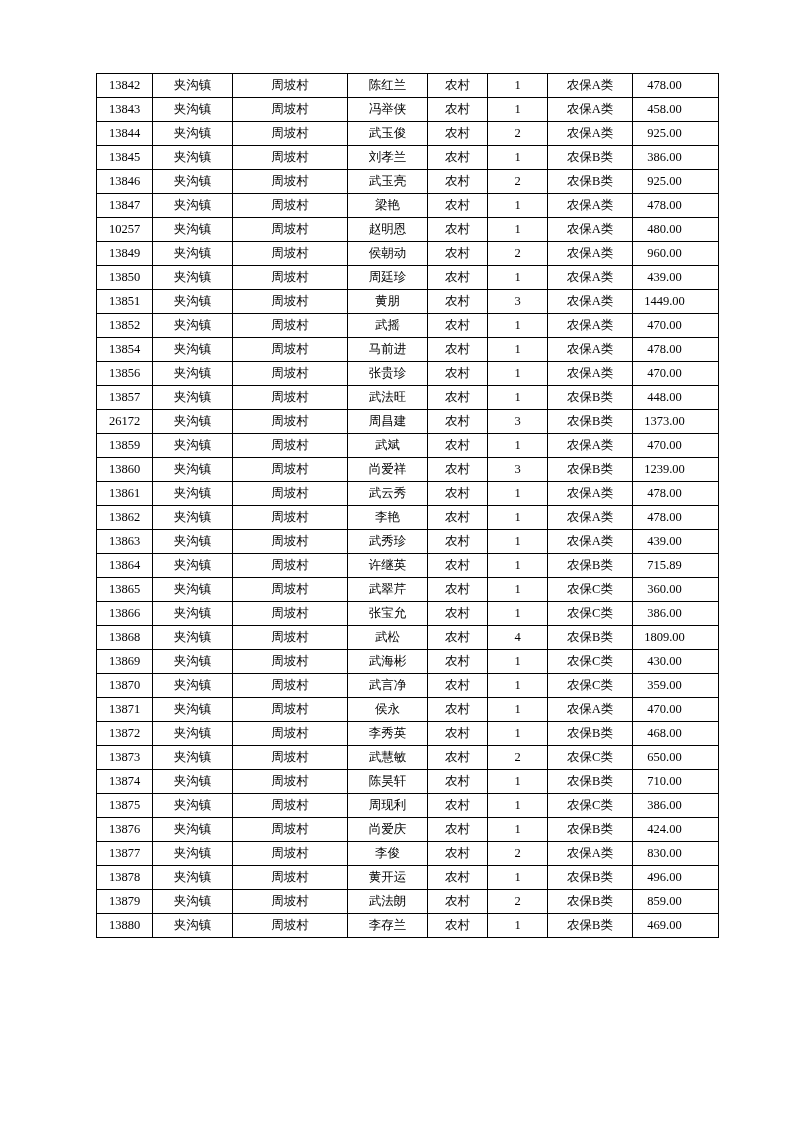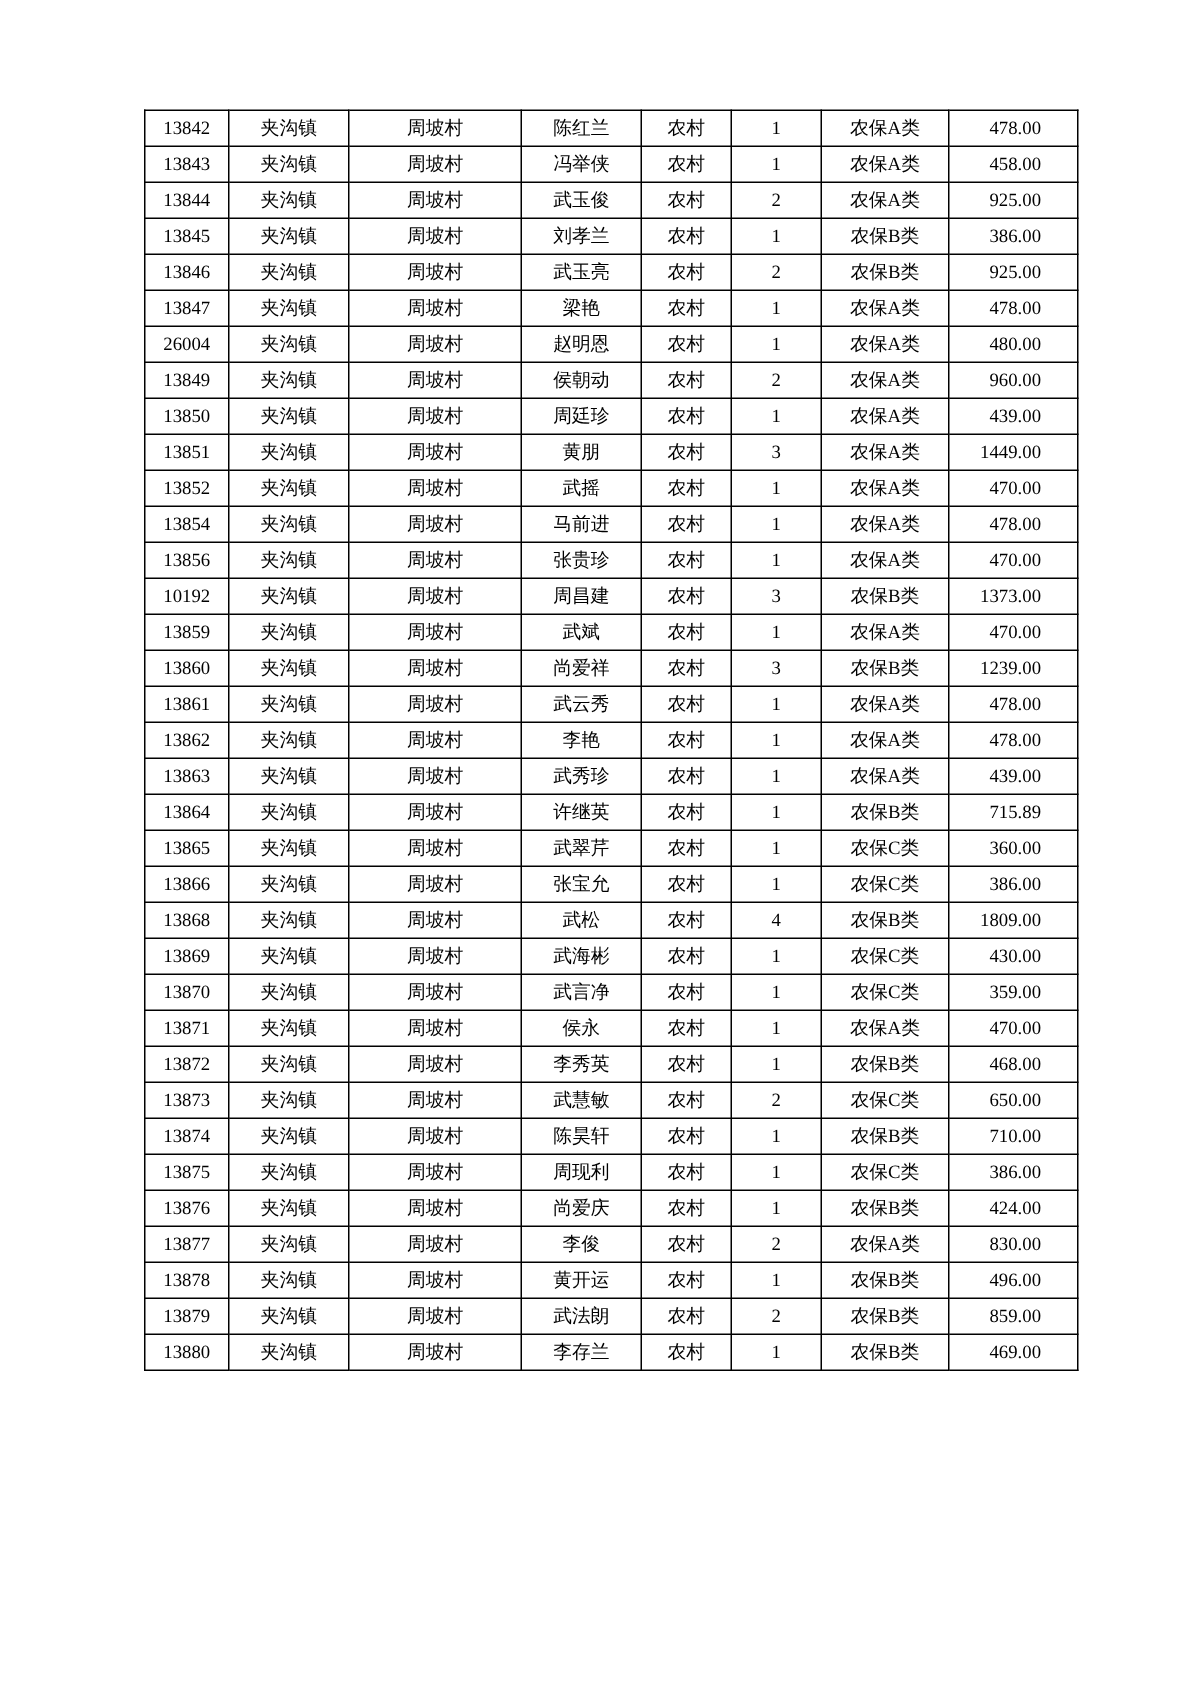--- a/index.html
+++ b/index.html
@@ -36,21 +36,21 @@
   }
   col.c0 { width: 56px; }
   col.c1 { width: 80px; }
   col.c2 { width: 115px; }
   col.c3 { width: 80px; }
   col.c4 { width: 60px; }
   col.c5 { width: 60px; }
   col.c6 { width: 85px; }
   col.c7 { width: 86px; }
   td.col-7 {
-    text-align: right;
+    text-align: center;
     padding-right: 24px;
   }
 </style>
 </head>
 <body>
 
 <div class="sheet">
   <table>
     <colgroup>
       <col class="c0">
@@ -117,21 +117,21 @@
           <td class="col-0">13847</td>
           <td class="col-1">夹沟镇</td>
           <td class="col-2">周坡村</td>
           <td class="col-3">梁艳</td>
           <td class="col-4">农村</td>
           <td class="col-5">1</td>
           <td class="col-6">农保A类</td>
           <td class="col-7">478.00</td>
         </tr>
         <tr>
-          <td class="col-0">26004</td>
+          <td class="col-0">10257</td>
           <td class="col-1">夹沟镇</td>
           <td class="col-2">周坡村</td>
           <td class="col-3">赵明恩</td>
           <td class="col-4">农村</td>
           <td class="col-5">1</td>
           <td class="col-6">农保A类</td>
           <td class="col-7">480.00</td>
         </tr>
         <tr>
           <td class="col-0">13849</td>
@@ -187,21 +187,31 @@
           <td class="col-0">13856</td>
           <td class="col-1">夹沟镇</td>
           <td class="col-2">周坡村</td>
           <td class="col-3">张贵珍</td>
           <td class="col-4">农村</td>
           <td class="col-5">1</td>
           <td class="col-6">农保A类</td>
           <td class="col-7">470.00</td>
         </tr>
         <tr>
-          <td class="col-0">10192</td>
+          <td class="col-0">13857</td>
+          <td class="col-1">夹沟镇</td>
+          <td class="col-2">周坡村</td>
+          <td class="col-3">武法旺</td>
+          <td class="col-4">农村</td>
+          <td class="col-5">1</td>
+          <td class="col-6">农保B类</td>
+          <td class="col-7">448.00</td>
+        </tr>
+        <tr>
+          <td class="col-0">26172</td>
           <td class="col-1">夹沟镇</td>
           <td class="col-2">周坡村</td>
           <td class="col-3">周昌建</td>
           <td class="col-4">农村</td>
           <td class="col-5">3</td>
           <td class="col-6">农保B类</td>
           <td class="col-7">1373.00</td>
         </tr>
         <tr>
           <td class="col-0">13859</td>

